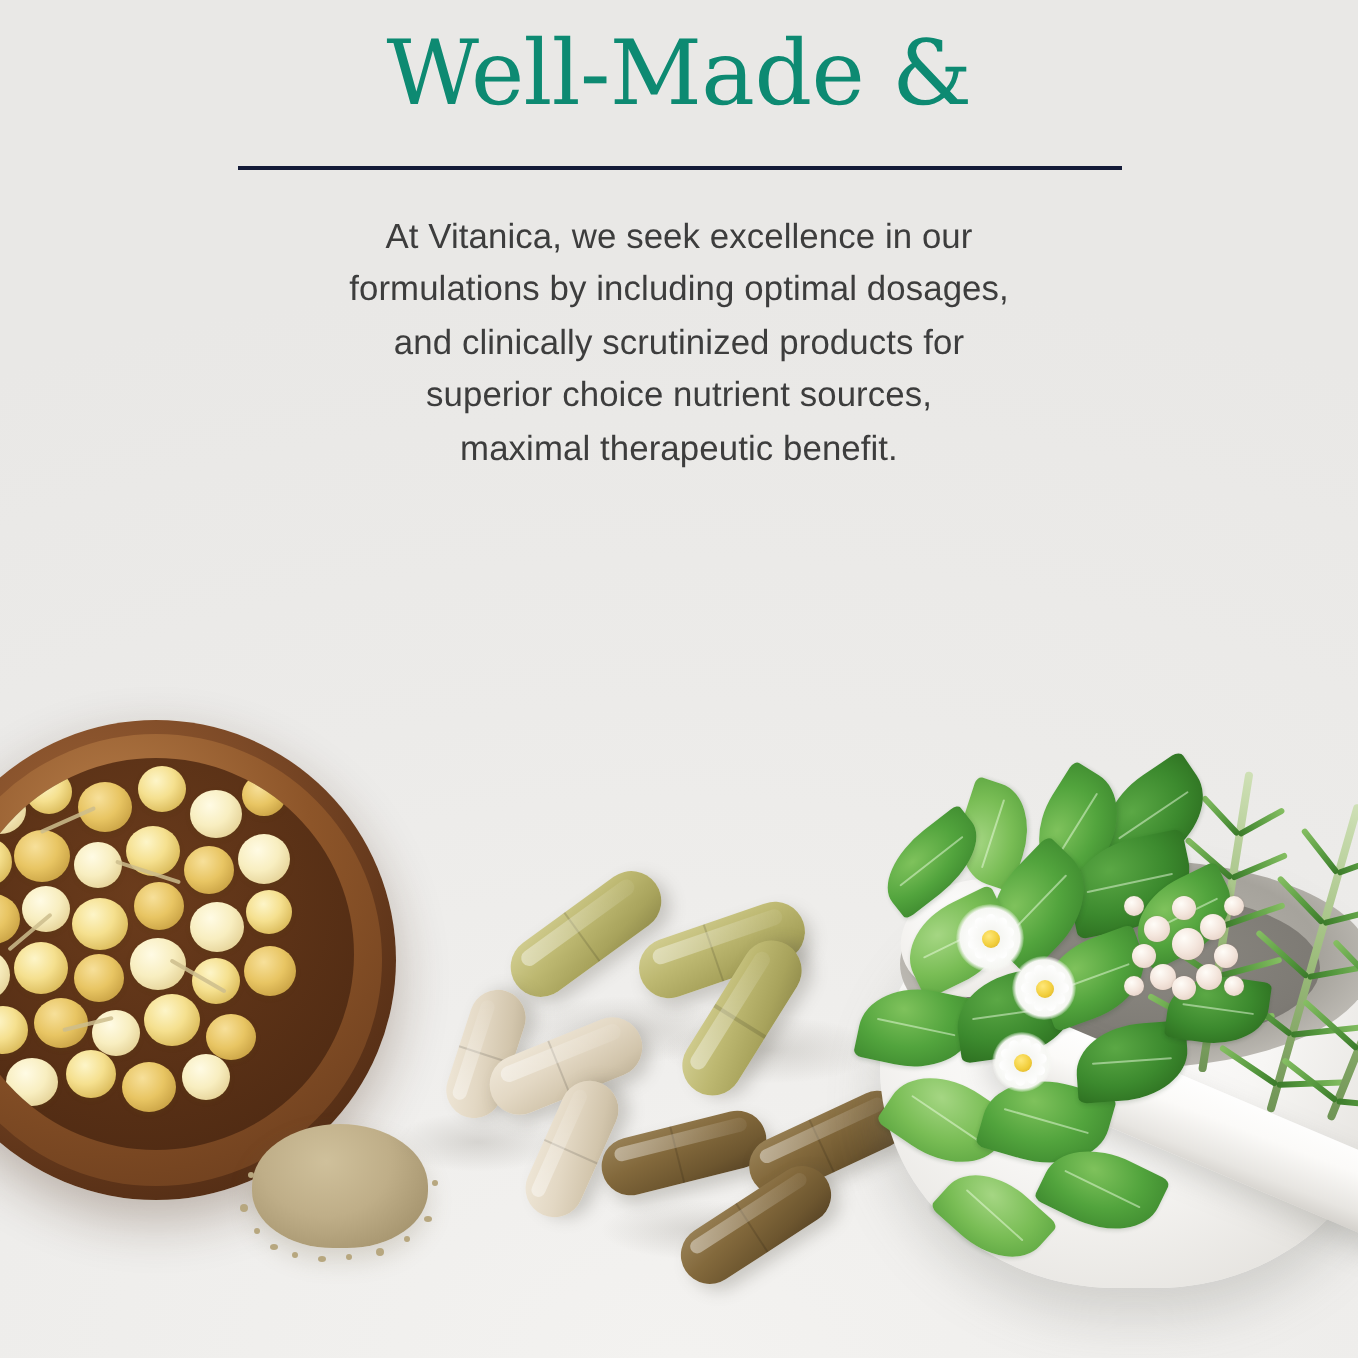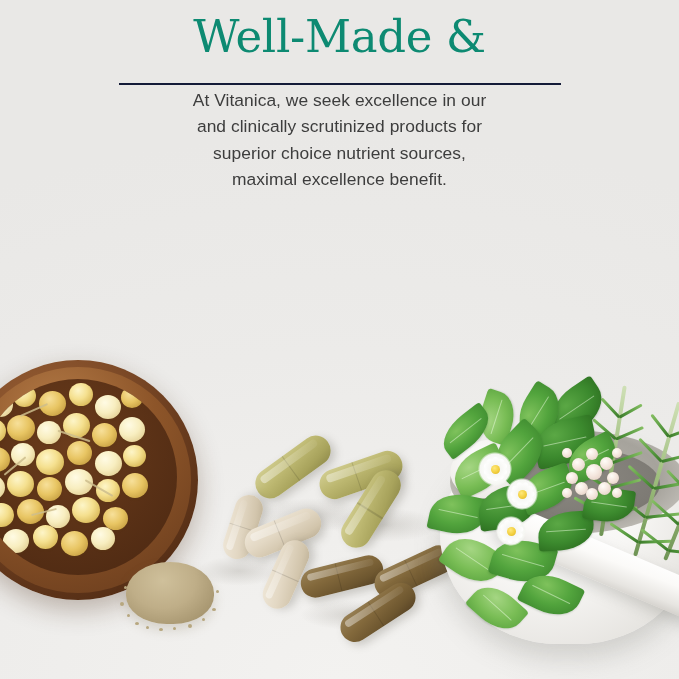--- a/index.html
+++ b/index.html
@@ -50,21 +50,21 @@
 
   .divider {
     width: 442px;
     height: 2px;
     margin: 22px auto 0 auto;
     background: #141b38;
   }
 
   .body-copy {
     margin: 0;
-    padding-top: 2px;
+    padding-top: 20px;
     font-size: 17.4px;
     line-height: 26.4px;
     font-weight: 300;
     color: #3d3d3d;
     letter-spacing: 0.05px;
   }
   .body-copy .bc-line { display: block; }
 
   
   .photo-stage {
@@ -614,18 +614,19 @@
 
 
     <h1 class="headline">
       <span class="hl-line">Well-Made &amp;</span>
     </h1>
 
     <div class="divider"></div>
 
     <p class="body-copy">
       <span class="bc-line">At Vitanica, we seek excellence in our</span>
+      <span class="bc-line">formulations by including optimal dosages,</span>
       <span class="bc-line">and clinically scrutinized products for</span>
       <span class="bc-line">superior choice nutrient sources,</span>
-      <span class="bc-line">maximal excellence benefit.</span>
+      <span class="bc-line">maximal therapeutic benefit.</span>
     </p>
   </div>
 </div>
 
 </body></html>

